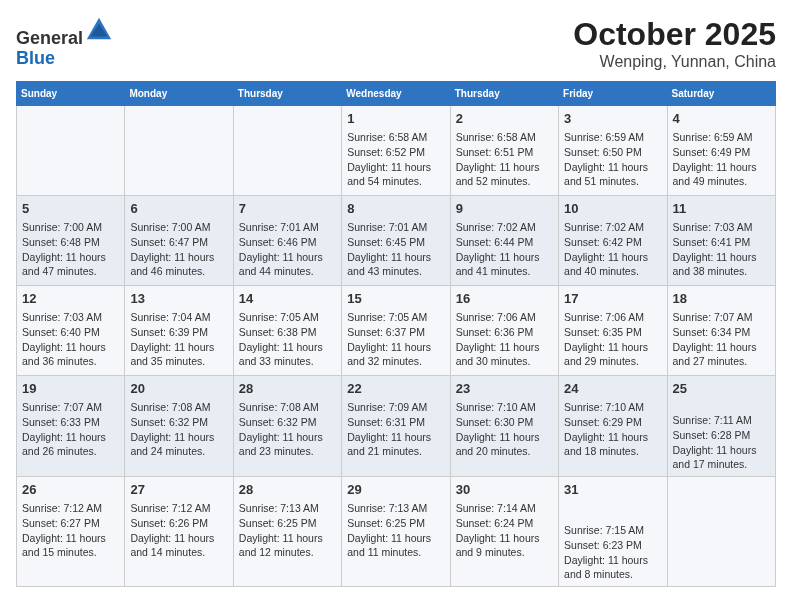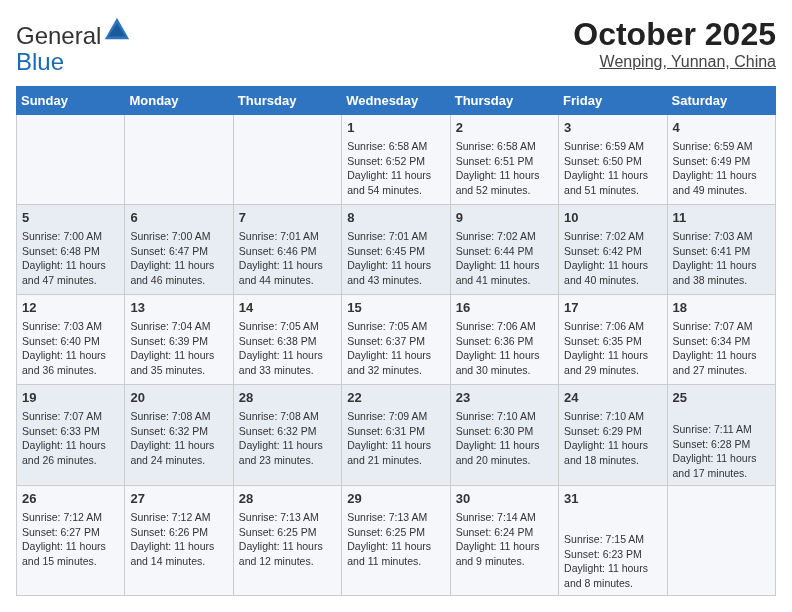--- a/index.html
+++ b/index.html
@@ -14,55 +14,54 @@
       display: flex;
       justify-content: space-between;
       align-items: flex-start;
       margin-bottom: 10px;
     }
     .logo {
       display: flex;
       align-items: center;
     }
     .logo-text {
-      font-size: 24px;
-      font-weight: normal;
+      font-size: 18px;
+      font-weight: bold;
       line-height: 1.1;
     }
     .logo-general { color: #333; }
     .logo-blue { color: #1a6bb5; }
     .logo-icon {
       width: 28px;
       height: 28px;
       margin-left: 2px;
     }
     .title-block {
       text-align: right;
     }
     .month-title {
       font-size: 32px;
       font-weight: bold;
       color: #222;
     }
     .subtitle {
       font-size: 16px;
       color: #444;
-      text-decoration: underline;
     }
     .calendar {
       width: 100%;
       border-collapse: collapse;
       font-size: 11px;
     }
     .calendar thead tr th {
       background-color: #2e74c0;
       color: #fff;
       padding: 6px 4px;
       text-align: left;
-      font-size: 13px;
+      font-size: 10px;
       font-weight: bold;
       border: 1px solid #2e74c0;
     }
     .calendar tbody tr td {
       border: 1px solid #ccc;
       vertical-align: top;
       padding: 4px 5px;
       width: 107px;
       min-height: 90px;
       height: 90px;

